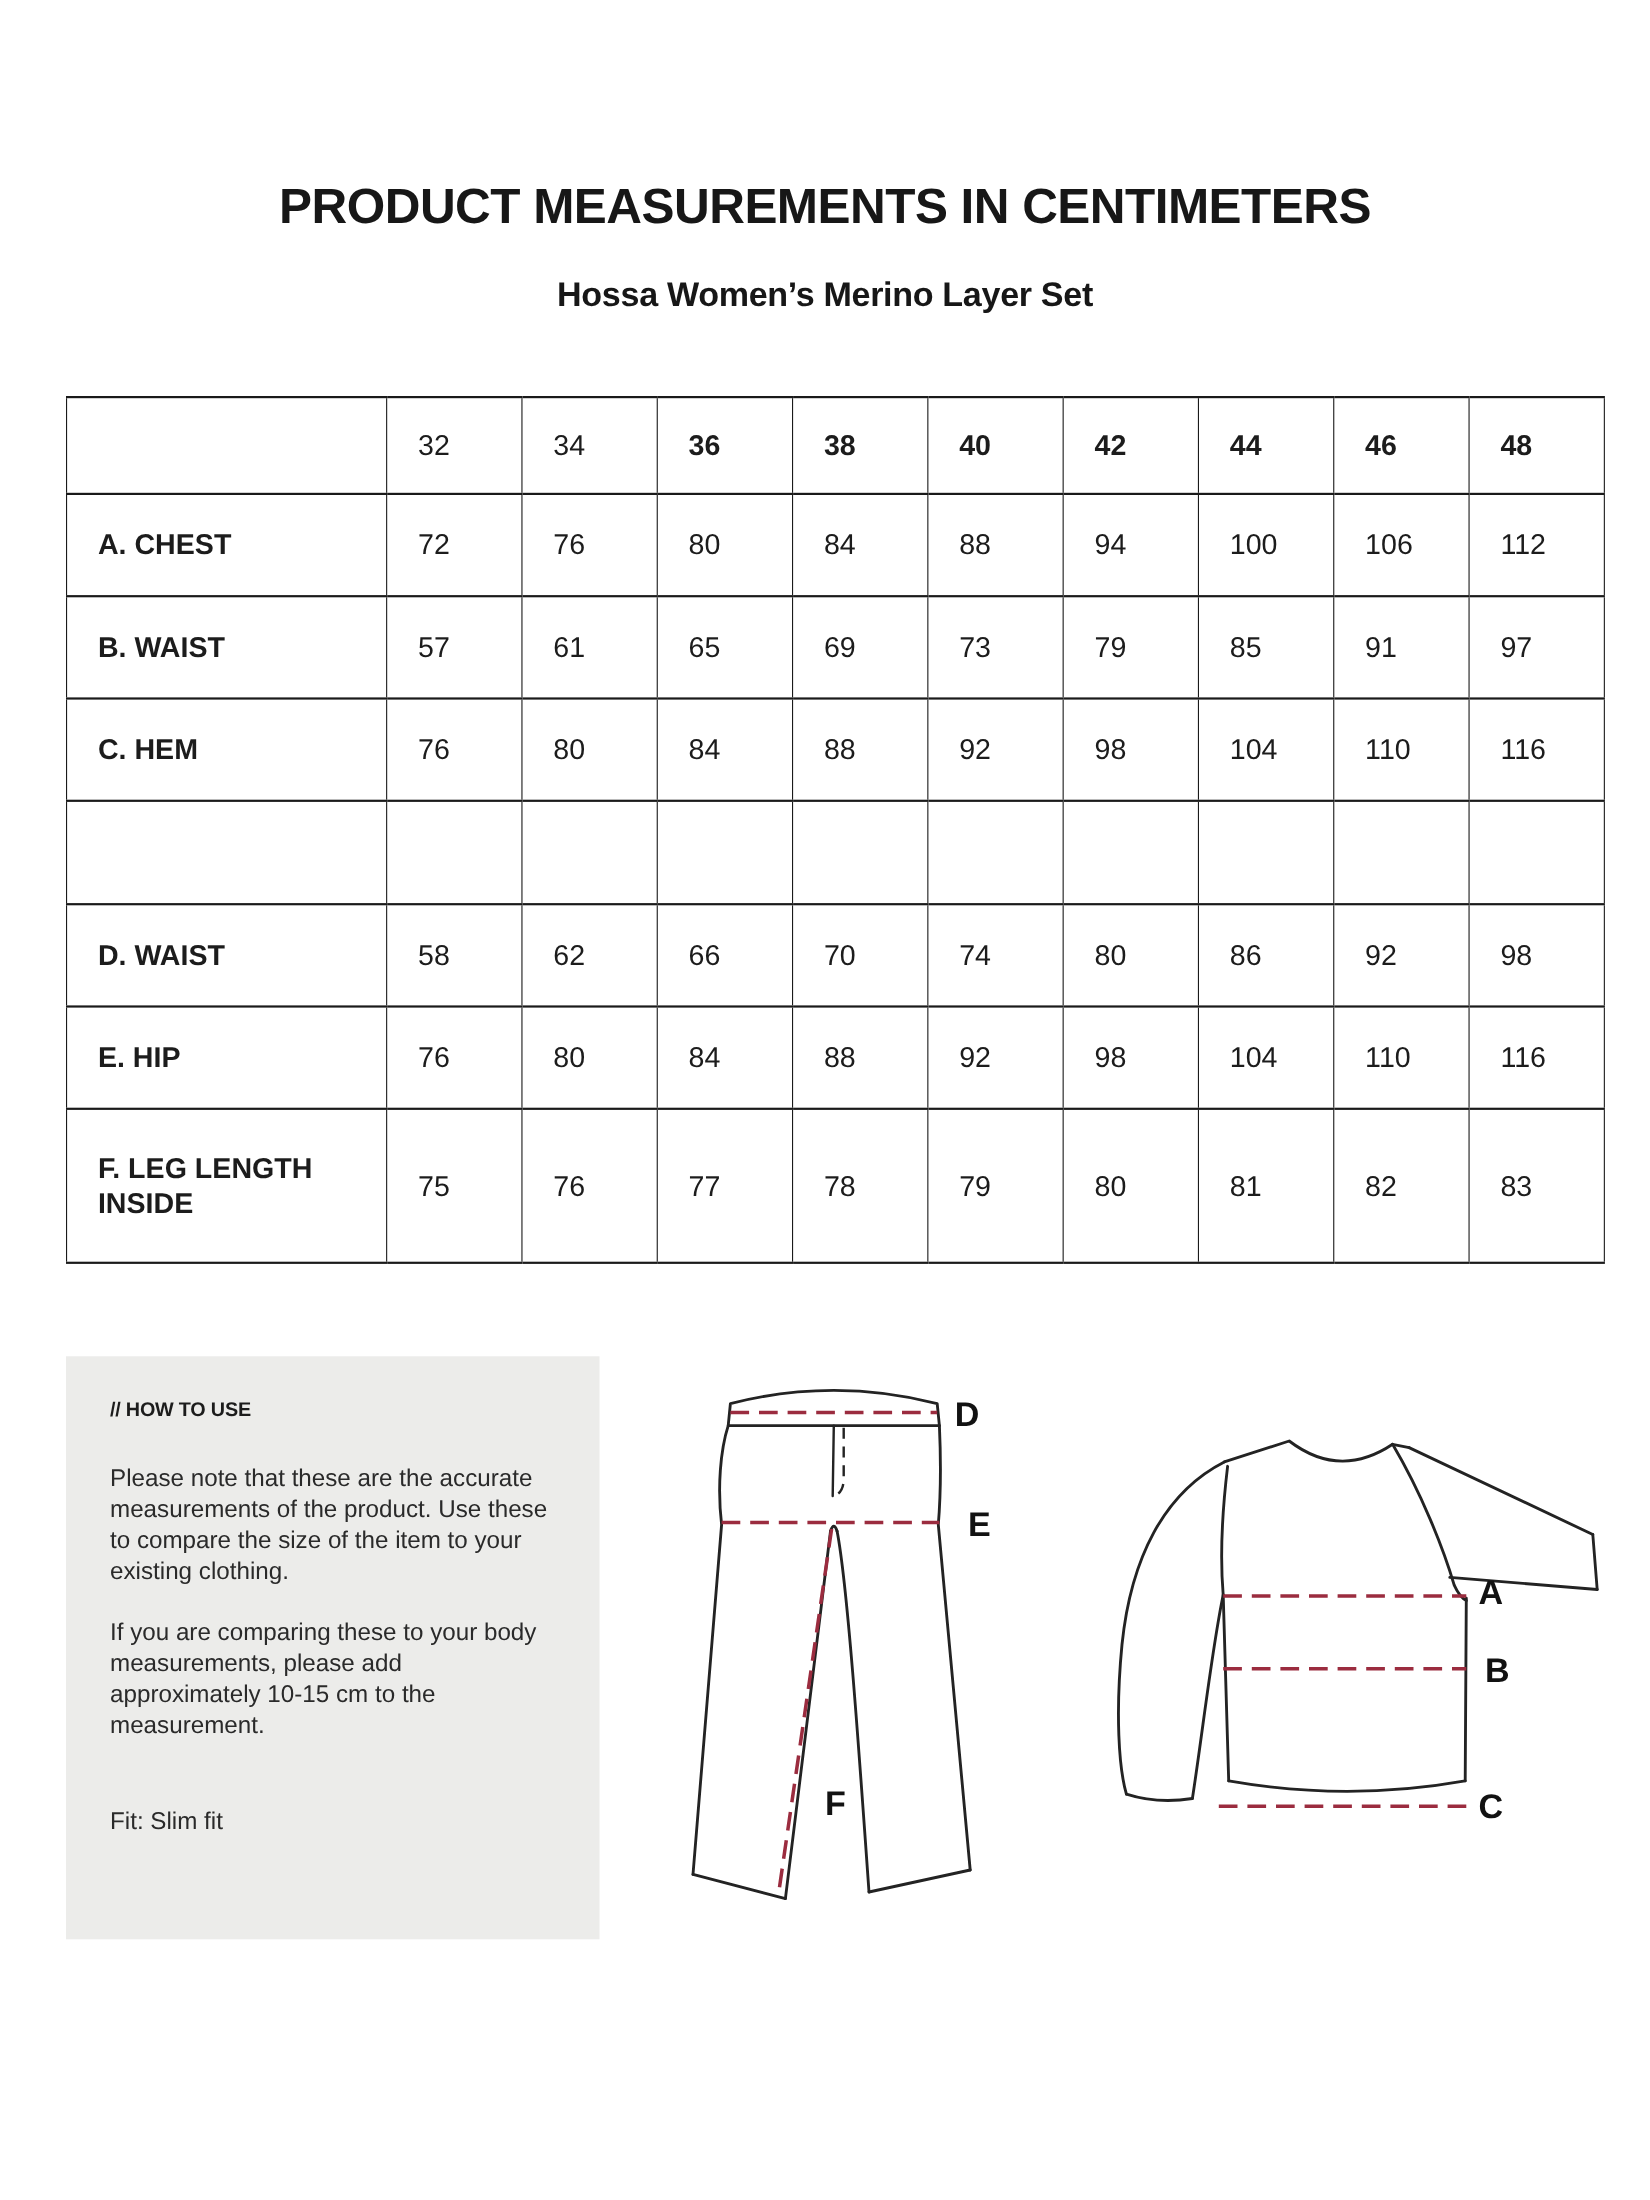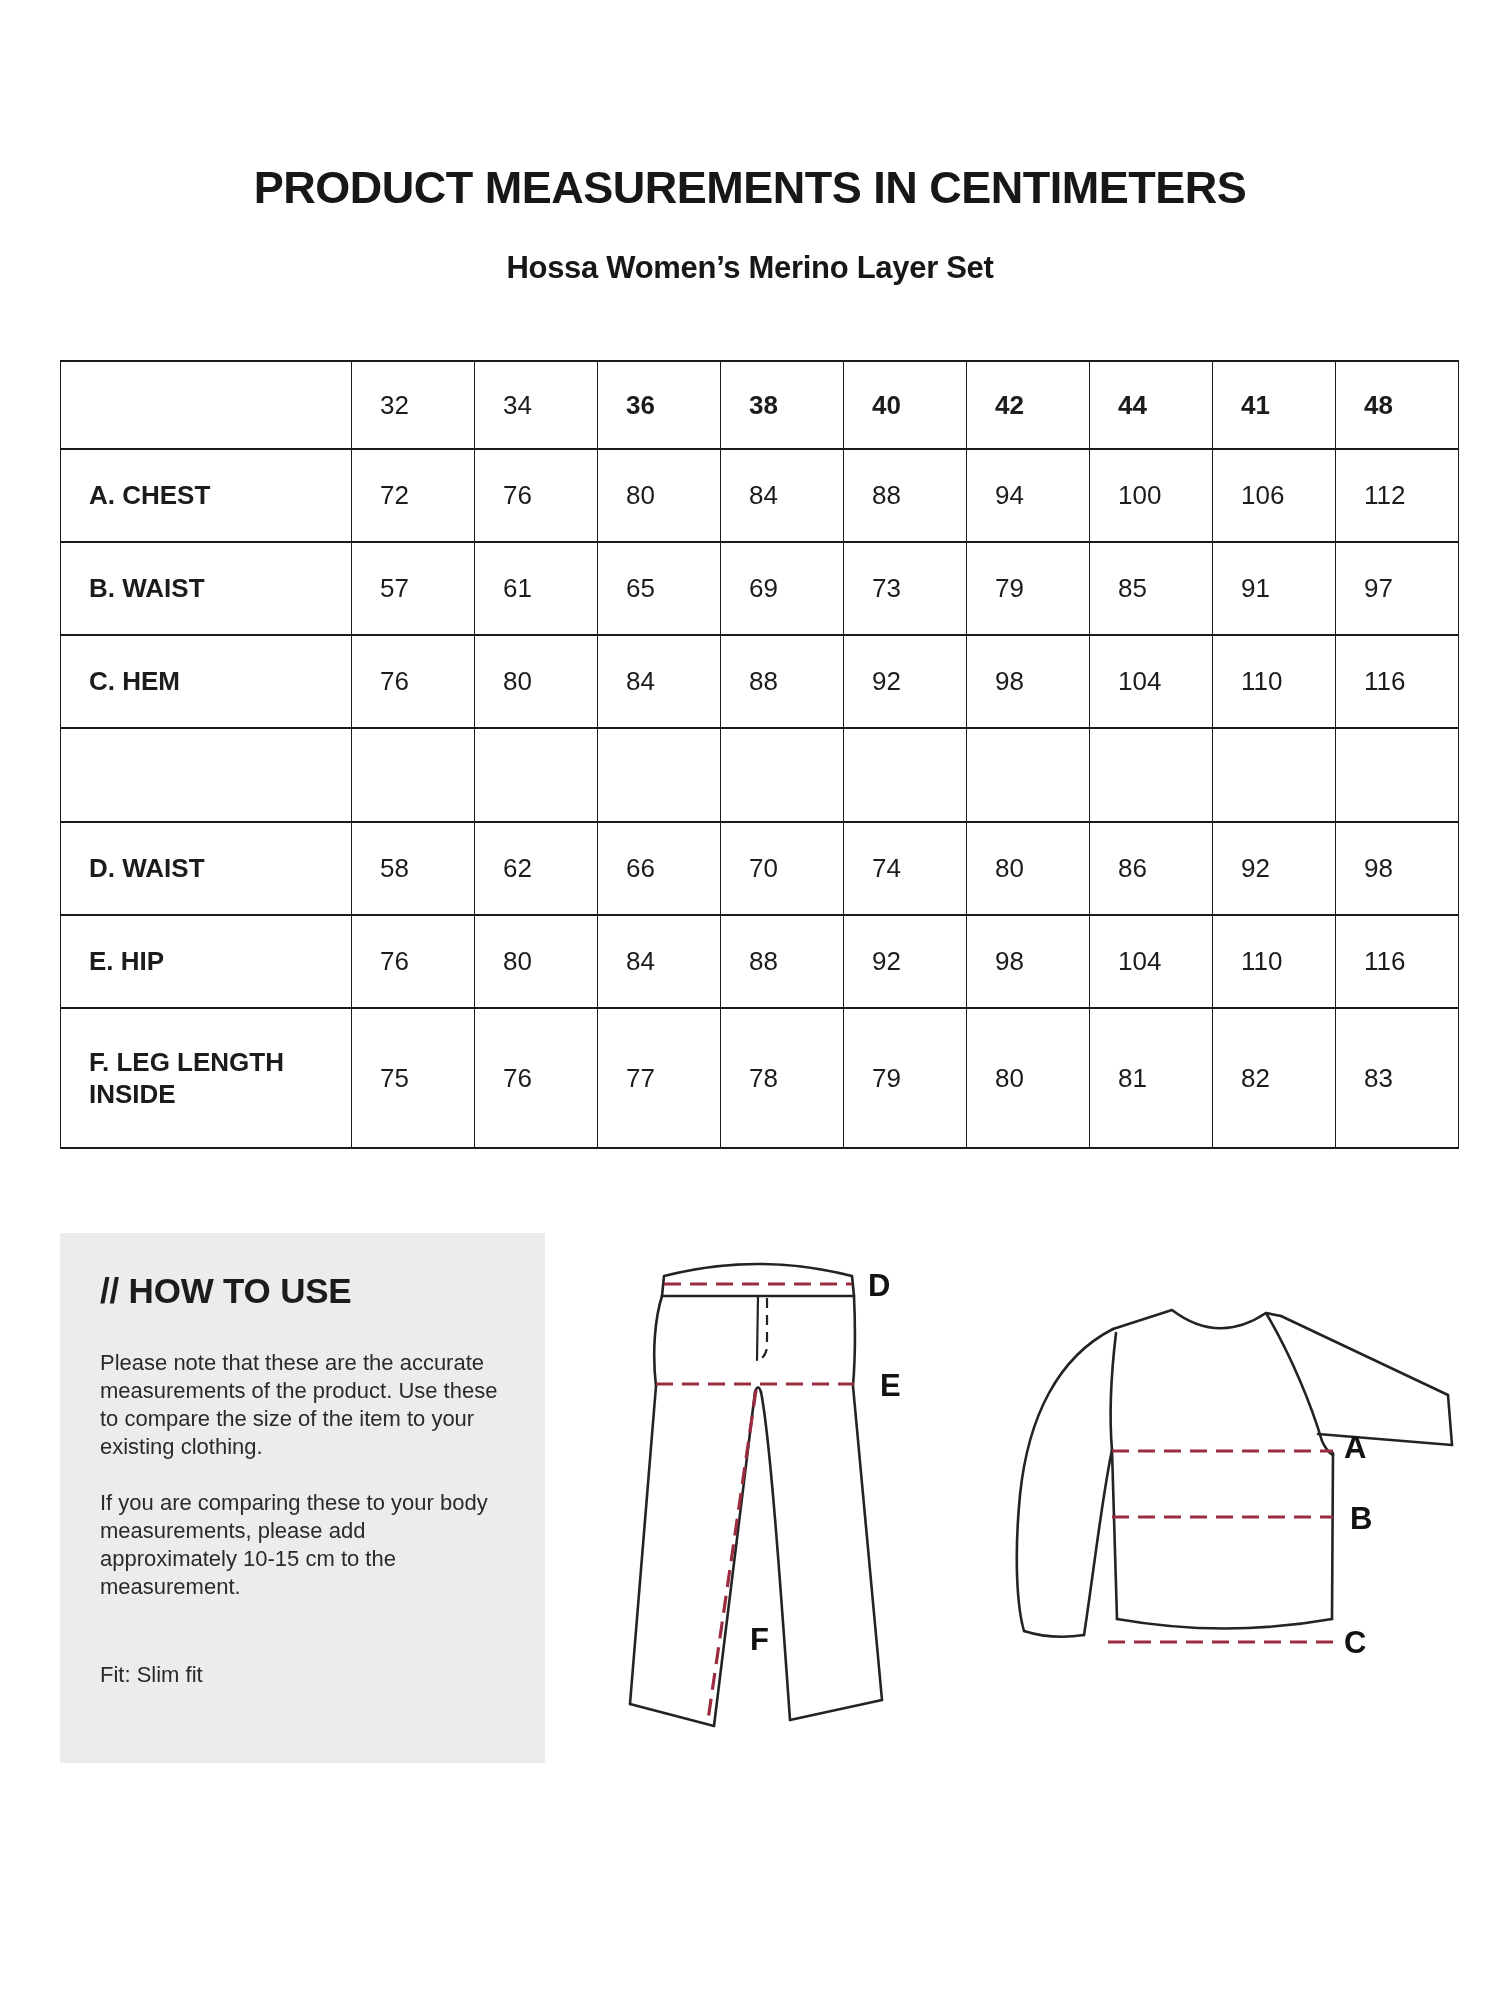--- a/index.html
+++ b/index.html
@@ -48,21 +48,21 @@
   
   .panel{
     position:absolute;left:60px;top:1233px;
     width:485px;height:530px;
     background:#ececea;
     box-sizing:border-box;
     padding:38px 38px 0 40px;
   }
   .panel h3{
     margin:0 0 38px 0;
-    font-size:35px;font-weight:700;color:#1c1c1c;letter-spacing:-0.2px;
+    font-size:18px;font-weight:700;color:#1c1c1c;letter-spacing:-0.2px;
   }
   .panel p{
     margin:0 0 28px 0;
     font-size:22px;line-height:28px;color:#2a2a2a;
   }
   .panel .fit-line{margin-top:60px;}
   
   .diagram{position:absolute;}
   .diagram svg{display:block;}
   .dlabel{
@@ -99,21 +99,21 @@
     <thead>
         <tr id="size-header-row">
           <th></th>
           <th>32</th>
           <th>34</th>
           <th class="size-bold">36</th>
           <th class="size-bold">38</th>
           <th class="size-bold">40</th>
           <th class="size-bold">42</th>
           <th class="size-bold">44</th>
-          <th class="size-bold">41</th>
+          <th class="size-bold">46</th>
           <th class="size-bold">48</th>
         </tr>
       </thead>
     <tbody id="size-table-body">
         <tr>
           <th>A. CHEST</th>
           <td>72</td>
           <td>76</td>
           <td>80</td>
           <td>84</td>

